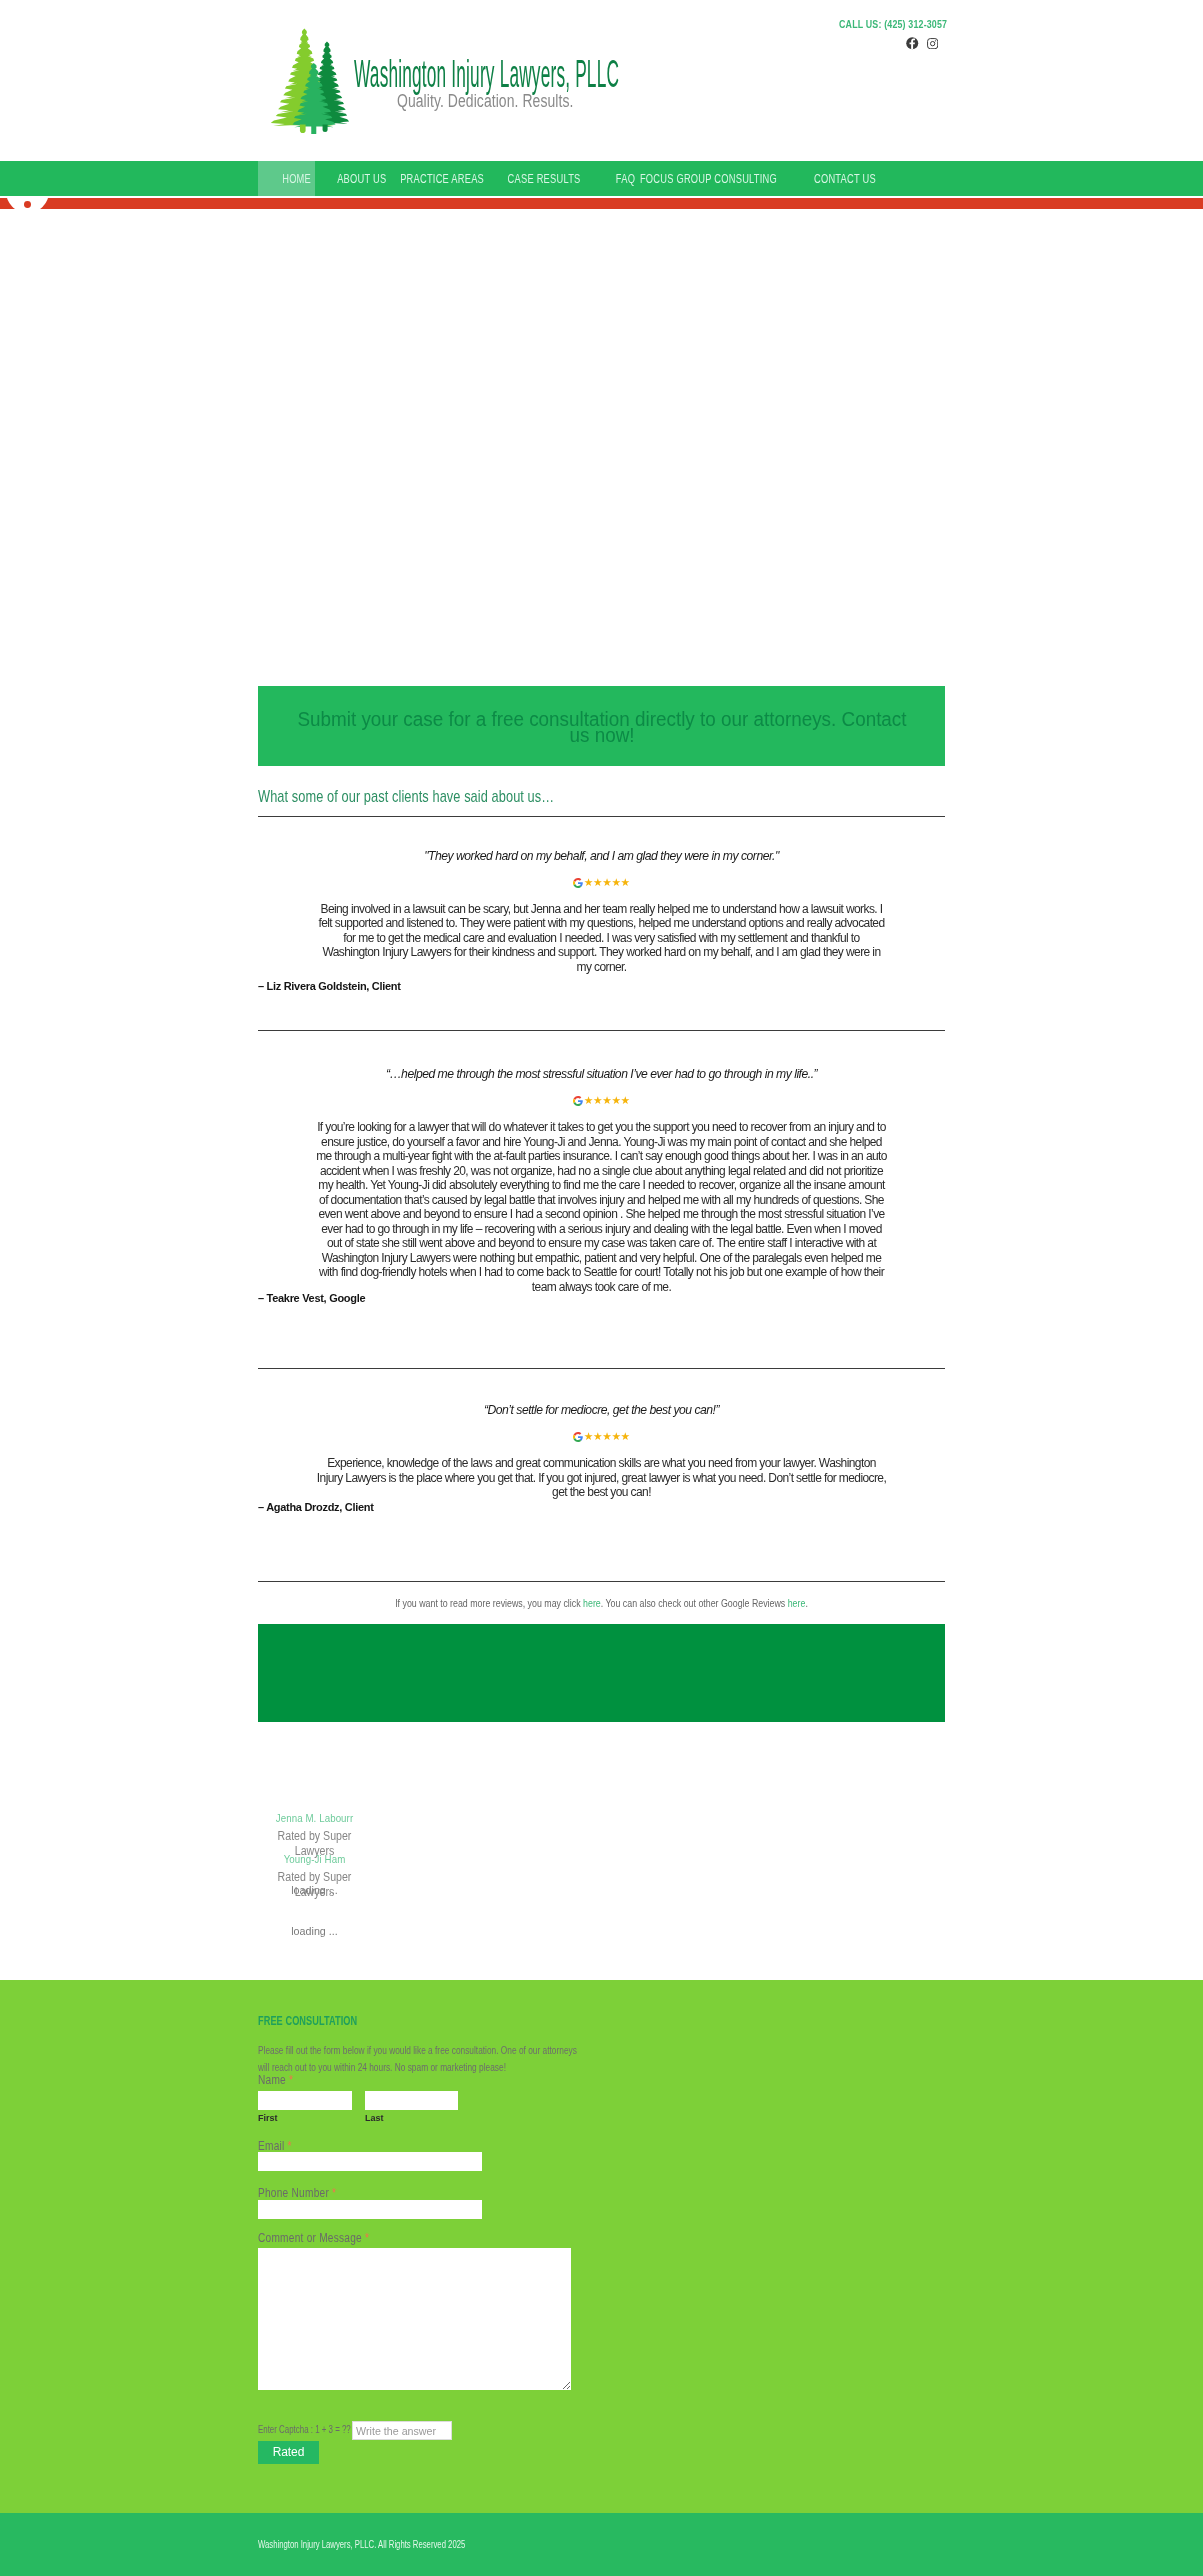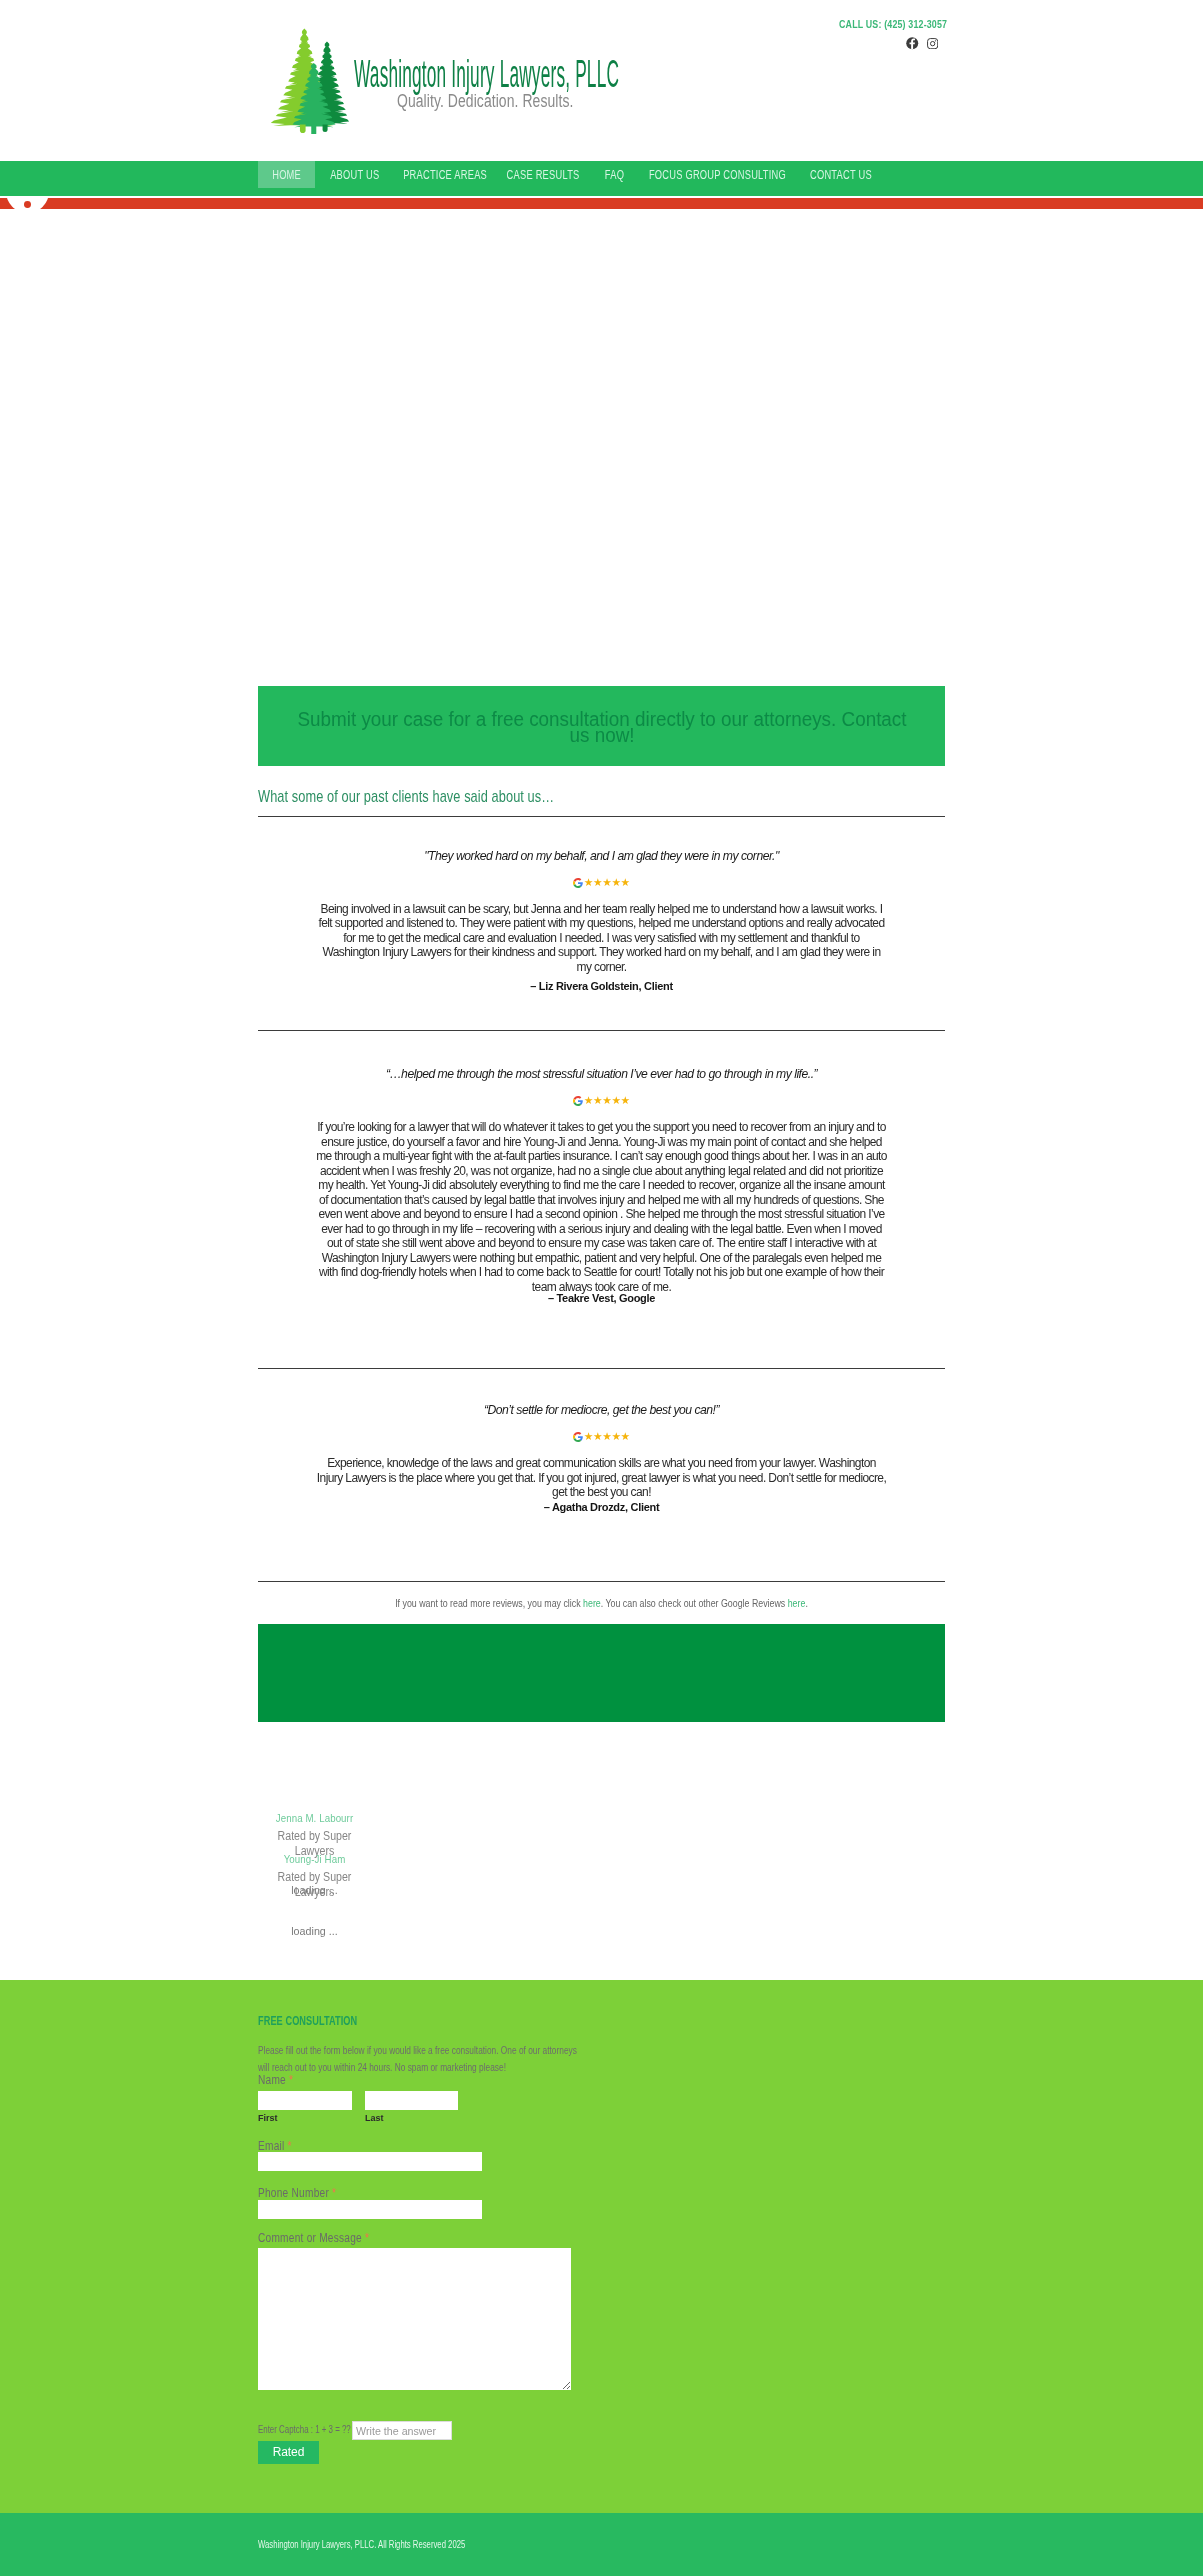--- a/index.html
+++ b/index.html
@@ -34,21 +34,21 @@
     position:absolute; left:125px; top:67px;
     color:#8a8a8a; font-size:18px; line-height:21px; letter-spacing:0.1px;
     font-family:"Liberation Sans", sans-serif; font-weight:400;
     transform:scaleX(0.775); transform-origin:left top; white-space:nowrap;
   }
 
   
   .navbar { position:absolute; left:0; top:161px; width:1203px; height:35px; background:#22b85c; z-index:5; }
   .nav-inner { position:absolute; left:258px; top:0; height:35px; display:flex; }
   .nav-item {
-    display:flex; align-items:center; justify-content:center; height:27px;
+    display:flex; align-items:center; justify-content:flex-end; height:35px;
     color:#d9f6e5; font-size:12px; letter-spacing:0.3px; white-space:nowrap;
     font-family:"Liberation Sans", sans-serif; font-weight:400;
   }
   .nav-item > span {
     display:inline-block; transform:scaleX(0.775); transform-origin:center;
   }
   .nav-item.active { background:#5ec98b; }
 
   
   .notice {
@@ -101,21 +101,21 @@
   .gicon { width:10px; height:10px; display:block; }
   .stars { color:#f6b40b; font-size:10.7px; letter-spacing:-0.4px; line-height:10px;
     font-family:"DejaVu Sans", sans-serif; margin-left:0.6px; }
   .testi-body {
     text-align:center; font-size:12px; line-height:14.5px; color:#2b2b2b;
     margin:14.4px auto 0 auto; width:574px; letter-spacing:-0.6px;
     font-family:"Liberation Sans", sans-serif; font-weight:400;
   }
   .testi-author {
     position:absolute; left:0; width:687px;
-    text-align:center; font-size:11px; font-weight:bold; color:#141414;
+    text-align:left; font-size:11px; font-weight:bold; color:#141414;
     letter-spacing:-0.3px;
     font-family:"Liberation Sans", sans-serif;
   }
   .testi-sep {
     position:absolute; left:0; width:687px; height:0; border-top:1.3px solid #3b3b3b;
   }
 
   .more-reviews {
     position:absolute; left:258px; top:1597px; width:687px;
     text-align:center; color:#656565; font-size:10.7px; white-space:nowrap;

